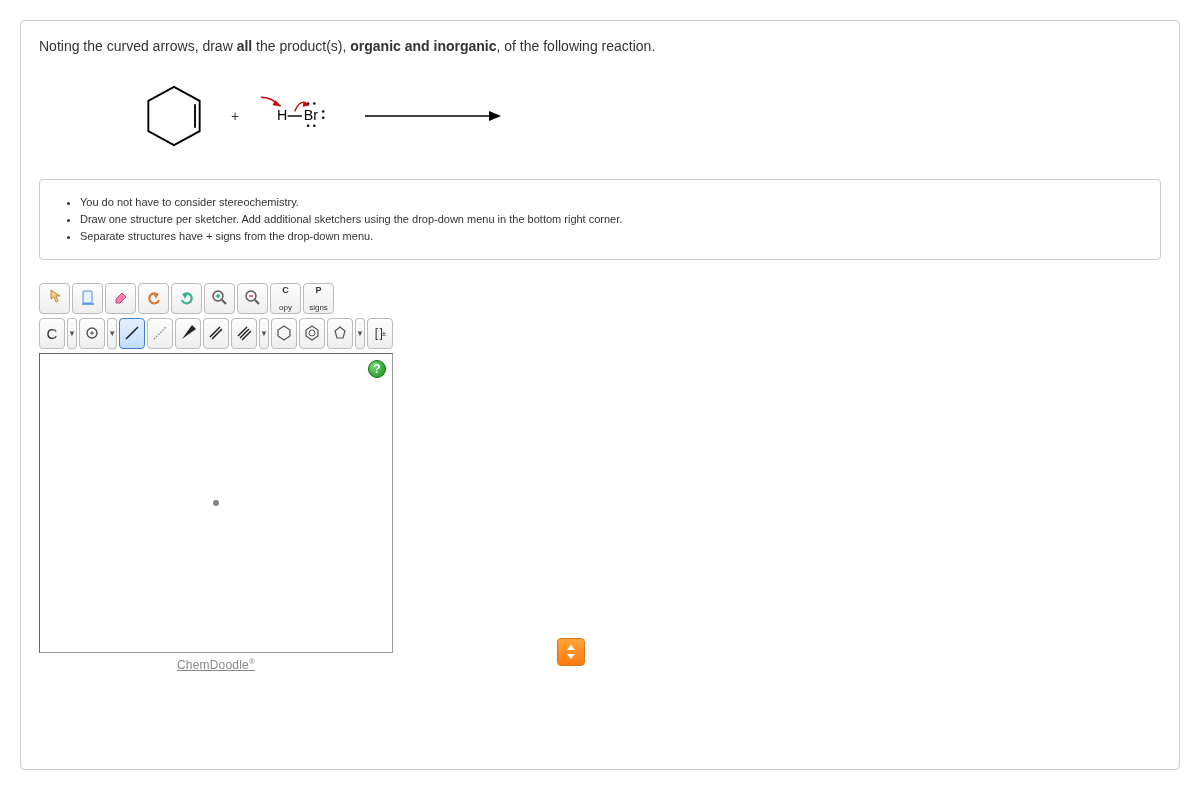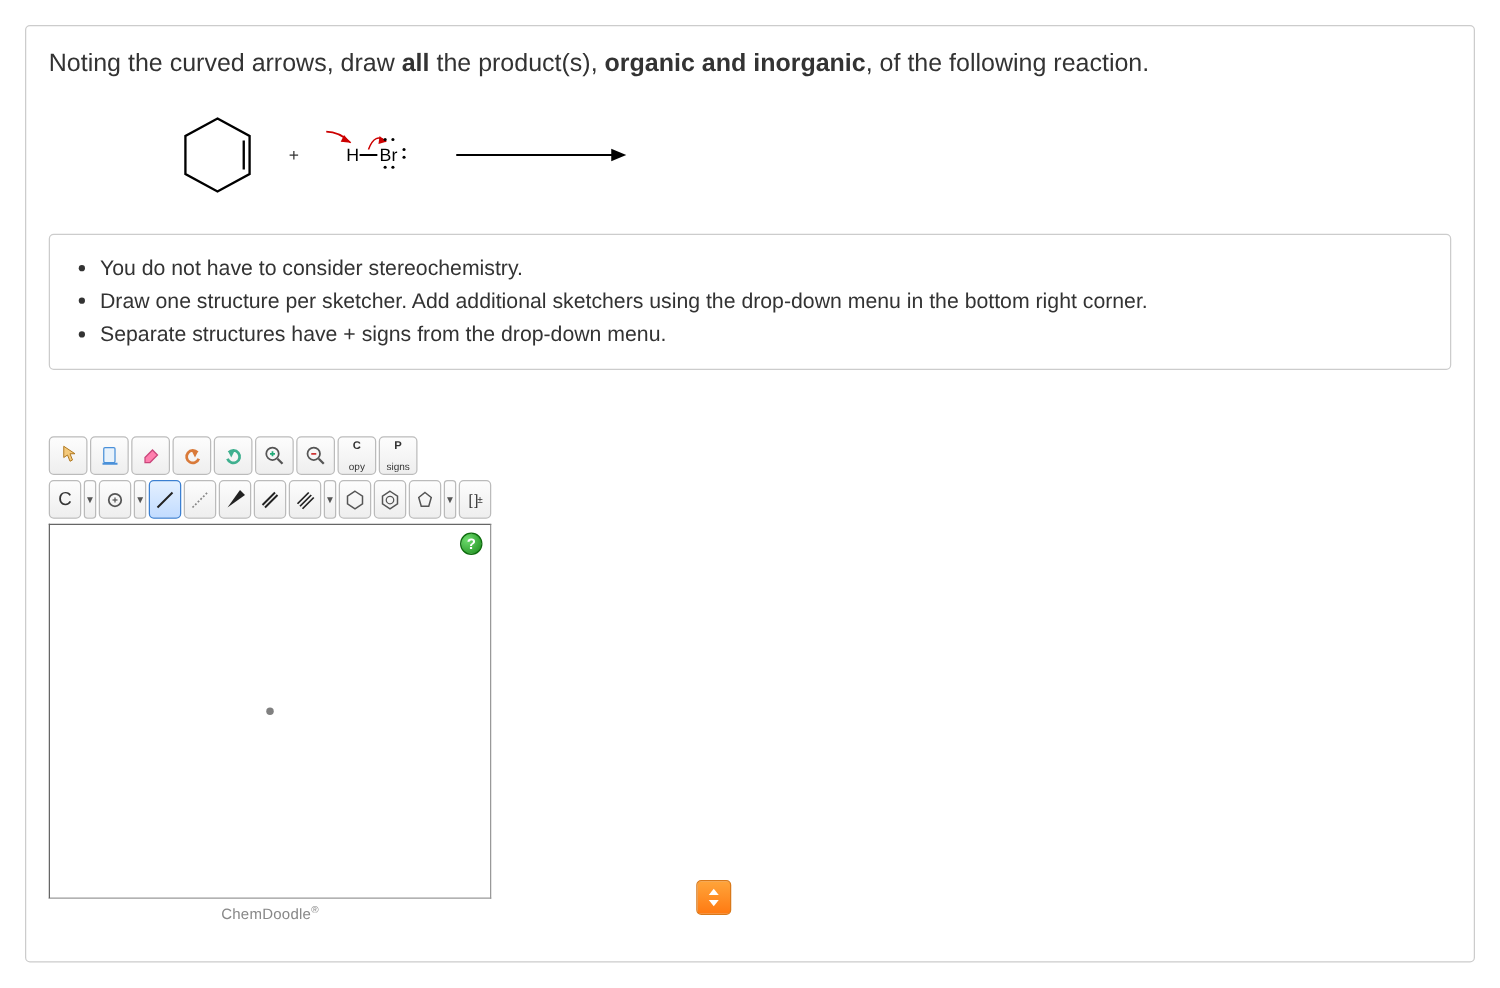--- a/index.html
+++ b/index.html
@@ -10,41 +10,41 @@
       color: #333;
       padding: 20px;
     }
     .question-container {
       border: 1px solid #ccc;
       border-radius: 4px;
       padding: 16px 18px;
       min-height: 750px;
     }
     .prompt {
-      font-size: 20px;
+      font-size: 14px;
       margin-bottom: 24px;
       line-height: 1.4;
     }
     .reaction-area {
       margin: 12px 0 28px 100px;
       display: flex;
       align-items: center;
       gap: 22px;
     }
     .hexagon-svg { width: 70px; height: 70px; }
     .plus { font-size: 14px; }
     .hbr-svg { width: 80px; height: 50px; }
     .arrow-svg { width: 140px; height: 20px; }
     
     .instructions-box {
       border: 1px solid #ccc;
       border-radius: 4px;
       padding: 14px 18px;
-      margin-bottom: 53px;
-      font-size: 17px;
+      margin-bottom: 23px;
+      font-size: 11px;
       line-height: 1.55;
     }
     .instructions-box ul {
       list-style: disc;
       padding-left: 22px;
     }
     
     .sketcher-wrap {
       display: flex;
       align-items: flex-end;
@@ -130,20 +130,21 @@
       height: 6px;
       border-radius: 50%;
       background: #808080;
     }
     .chemdoodle-label {
       text-align: center;
       color: #888;
       font-size: 12px;
       margin-top: 4px;
       letter-spacing: 0.2px;
+      text-decoration: underline;
     }
     .chemdoodle-label sup { font-size: 8px; }
     
     .sketcher-add {
       width: 28px;
       height: 28px;
       border: 1px solid #d9791a;
       border-radius: 4px;
       background: linear-gradient(#ffa43a, #ff7a12);
       display: flex;

